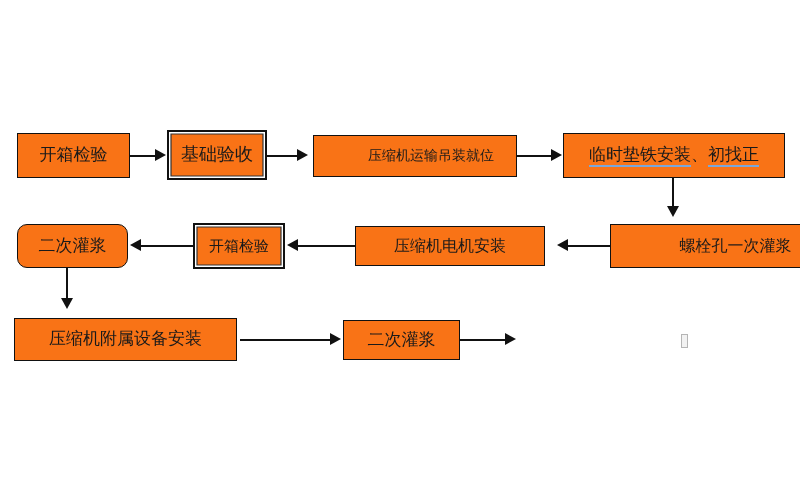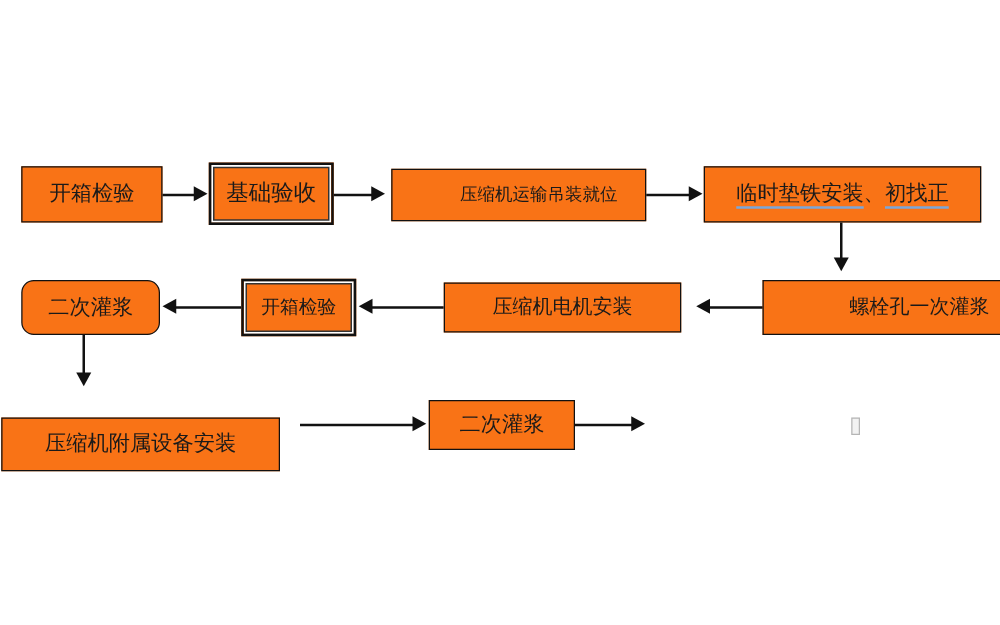--- a/index.html
+++ b/index.html
@@ -150,21 +150,21 @@
   <div class="conn-h" style="left:567px; top:245px; width:45px;"></div>
   <div class="arrow left" style="left:557px; top:239px;"></div>
 
   <div class="node" style="left:610px; top:224px; width:207px; height:44px; font-size:16px;padding-left:44px;">
     <span class="node-label">螺栓孔一次灌浆</span>
   </div>
 
   <div class="conn-v" style="left:66px; top:268px; height:37px;"></div>
   <div class="arrow down" style="left:61px; top:298px;"></div>
 
-  <div class="node" style="left:1px; top:318px; width:223px; height:43px; font-size:17px;margin-top:16px;">
+  <div class="node" style="left:14px; top:318px; width:223px; height:43px; font-size:17px;">
     <span class="node-label">压缩机附属设备安装</span>
   </div>
 
   <div class="conn-h" style="left:240px; top:339px; width:92px;"></div>
   <div class="arrow right" style="left:330px; top:333px;"></div>
 
   <div class="node" style="left:343px; top:320px; width:117px; height:40px; font-size:17px;">
     <span class="node-label">二次灌浆</span>
   </div>
 

